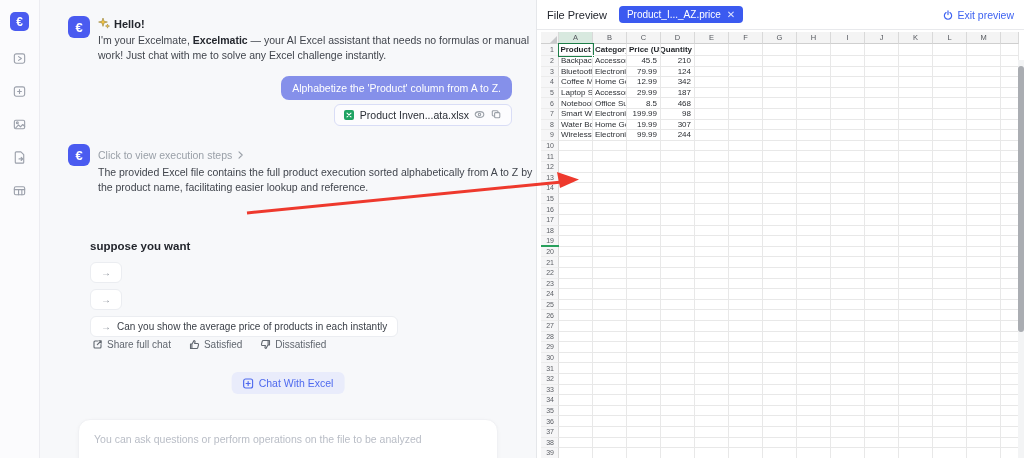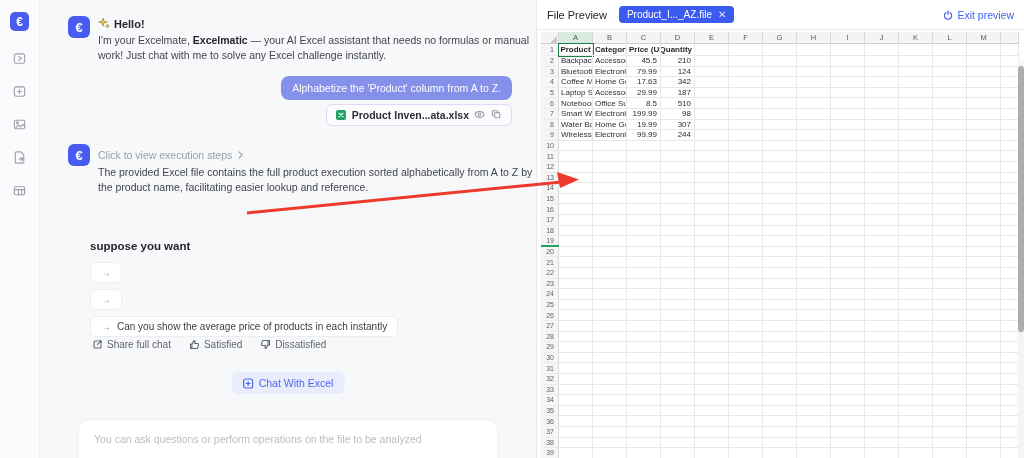--- a/index.html
+++ b/index.html
@@ -23,21 +23,21 @@
     color:#fff; font-size:13px; font-weight:bold; display:flex; align-items:center; justify-content:center; }
   #msg1-title { position:absolute; left:58px; top:17px; font-size:11px; font-weight:bold; color:#23262d;
     display:flex; align-items:center; gap:4px; }
   #msg1-text { position:absolute; left:58px; top:33px; width:438px; font-size:10.5px; line-height:15px; color:#41454d; }
   #msg1-text b { color:#23262d; }
 
   #user-bubble { position:absolute; right:24px; top:76px; background:#8590ea; color:#fff;
     font-size:10.5px; padding:6px 11px; border-radius:8px; white-space:nowrap; }
   #user-chip { position:absolute; right:24px; top:104px; display:flex; align-items:center; gap:5px;
     background:#fcfcfe; border:1px solid #d9ddf6; border-radius:6px; padding:4px 8px; cursor:pointer; }
-  #user-chip .fname { font-size:10.5px; color:#2b2f37;font-weight:bold; }
+  #user-chip .fname { font-size:10.5px; color:#2b2f37; }
   .mini-ic { width:12px; height:12px; color:#9aa0a8; display:inline-flex; }
   .mini-ic svg { width:11px; height:11px; stroke:currentColor; fill:none; stroke-width:1.1; stroke-linecap:round; stroke-linejoin:round; }
 
   #steps { position:absolute; left:58px; top:149px; display:flex; align-items:center; gap:5px;
     font-size:10.5px; color:#9aa0a8; cursor:pointer; }
   #steps svg { width:8px; height:8px; stroke:#9aa0a8; fill:none; stroke-width:1.4; stroke-linecap:round; stroke-linejoin:round; }
   #msg2-text { position:absolute; left:58px; top:165px; width:440px; font-size:10.5px; line-height:15px; color:#41454d; }
 
   #result-box { position:absolute; left:42px; top:197px; width:161px; height:29px;
     border:2px solid #ee392d; display:flex; align-items:center; }
@@ -231,21 +231,21 @@
 
   <div id="input-box">
     <textarea placeholder="You can ask questions or perform operations on the file to be analyzed" style=""></textarea>
   </div>
 </div>
 
 <div id="preview">
   <div id="pv-head">
     <span id="pv-title">File Preview</span>
     <span id="pv-tab">
-      <span>Product_I..._AZ.file</span>
+      <span>Product_I..._AZ.price</span>
       <span class="x">✕</span>
     </span>
     <span id="pv-exit">
       <svg viewBox="0 0 11 11">
           <path d="M3.4 2.8a4 4 0 104.2 0M5.5 1v4"></path>
         </svg>
       <span>Exit preview</span>
     </span>
   </div>
   <div id="sheet">
@@ -308,21 +308,21 @@
         <div class="cell" style="left:256px;top:34.6px;width:34px;height:10.6px"></div>
         <div class="cell" style="left:290px;top:34.6px;width:34px;height:10.6px"></div>
         <div class="cell" style="left:324px;top:34.6px;width:34px;height:10.6px"></div>
         <div class="cell" style="left:358px;top:34.6px;width:34px;height:10.6px"></div>
         <div class="cell" style="left:392px;top:34.6px;width:34px;height:10.6px"></div>
         <div class="cell" style="left:426px;top:34.6px;width:34px;height:10.6px"></div>
         <div class="cell" style="left:460px;top:34.6px;width:18px;height:10.6px"></div>
         <div class="rh" style="left:0;top:45.2px;width:18px;height:10.6px">4</div>
         <div class="cell" style="left:18px;top:45.2px;width:34px;height:10.6px">Coffee Mug</div>
         <div class="cell" style="left:52px;top:45.2px;width:34px;height:10.6px">Home Good</div>
-        <div class="cell num" style="left:86px;top:45.2px;width:34px;height:10.6px">17.63</div>
+        <div class="cell num" style="left:86px;top:45.2px;width:34px;height:10.6px">12.99</div>
         <div class="cell num" style="left:120px;top:45.2px;width:34px;height:10.6px">342</div>
         <div class="cell" style="left:154px;top:45.2px;width:34px;height:10.6px"></div>
         <div class="cell" style="left:188px;top:45.2px;width:34px;height:10.6px"></div>
         <div class="cell" style="left:222px;top:45.2px;width:34px;height:10.6px"></div>
         <div class="cell" style="left:256px;top:45.2px;width:34px;height:10.6px"></div>
         <div class="cell" style="left:290px;top:45.2px;width:34px;height:10.6px"></div>
         <div class="cell" style="left:324px;top:45.2px;width:34px;height:10.6px"></div>
         <div class="cell" style="left:358px;top:45.2px;width:34px;height:10.6px"></div>
         <div class="cell" style="left:392px;top:45.2px;width:34px;height:10.6px"></div>
         <div class="cell" style="left:426px;top:45.2px;width:34px;height:10.6px"></div>
@@ -339,21 +339,21 @@
         <div class="cell" style="left:290px;top:55.8px;width:34px;height:10.6px"></div>
         <div class="cell" style="left:324px;top:55.8px;width:34px;height:10.6px"></div>
         <div class="cell" style="left:358px;top:55.8px;width:34px;height:10.6px"></div>
         <div class="cell" style="left:392px;top:55.8px;width:34px;height:10.6px"></div>
         <div class="cell" style="left:426px;top:55.8px;width:34px;height:10.6px"></div>
         <div class="cell" style="left:460px;top:55.8px;width:18px;height:10.6px"></div>
         <div class="rh" style="left:0;top:66.4px;width:18px;height:10.6px">6</div>
         <div class="cell" style="left:18px;top:66.4px;width:34px;height:10.6px">Notebook</div>
         <div class="cell" style="left:52px;top:66.4px;width:34px;height:10.6px">Office Supp</div>
         <div class="cell num" style="left:86px;top:66.4px;width:34px;height:10.6px">8.5</div>
-        <div class="cell num" style="left:120px;top:66.4px;width:34px;height:10.6px">510</div>
+        <div class="cell num" style="left:120px;top:66.4px;width:34px;height:10.6px">468</div>
         <div class="cell" style="left:154px;top:66.4px;width:34px;height:10.6px"></div>
         <div class="cell" style="left:188px;top:66.4px;width:34px;height:10.6px"></div>
         <div class="cell" style="left:222px;top:66.4px;width:34px;height:10.6px"></div>
         <div class="cell" style="left:256px;top:66.4px;width:34px;height:10.6px"></div>
         <div class="cell" style="left:290px;top:66.4px;width:34px;height:10.6px"></div>
         <div class="cell" style="left:324px;top:66.4px;width:34px;height:10.6px"></div>
         <div class="cell" style="left:358px;top:66.4px;width:34px;height:10.6px"></div>
         <div class="cell" style="left:392px;top:66.4px;width:34px;height:10.6px"></div>
         <div class="cell" style="left:426px;top:66.4px;width:34px;height:10.6px"></div>
         <div class="cell" style="left:460px;top:66.4px;width:18px;height:10.6px"></div>

